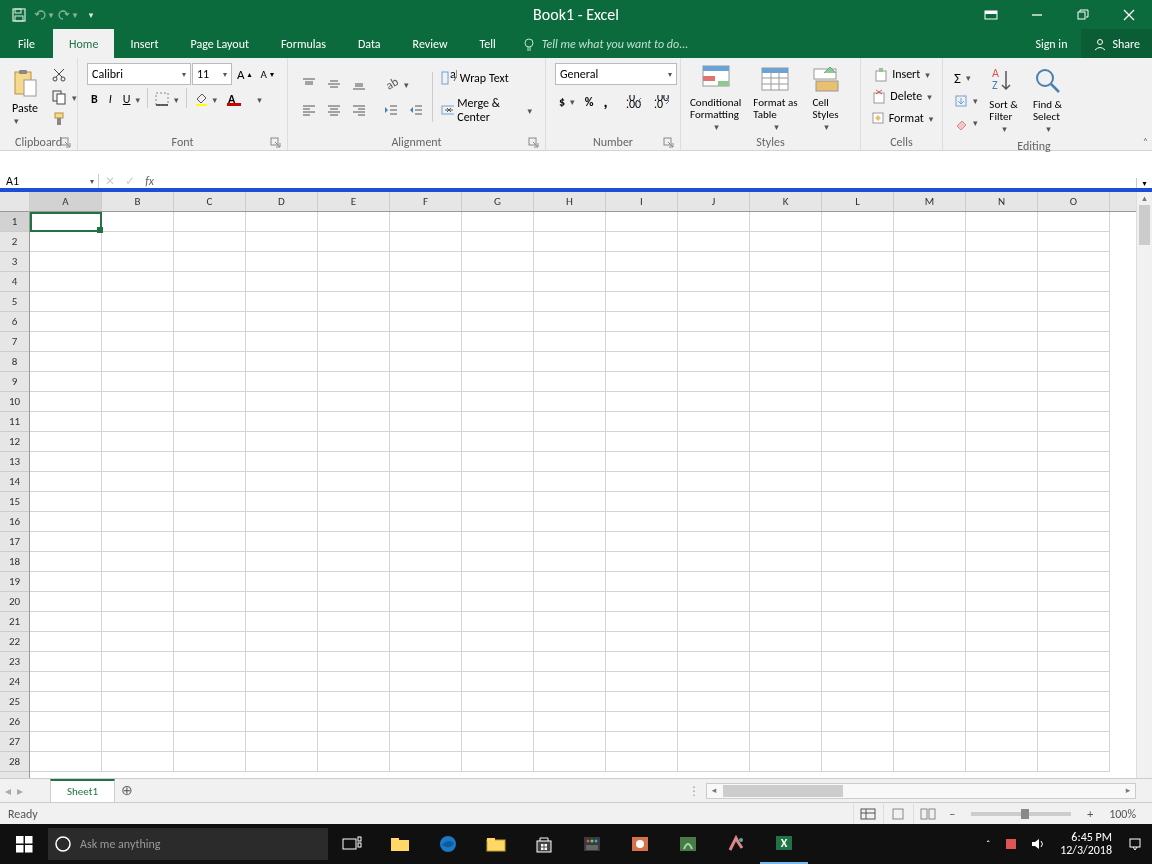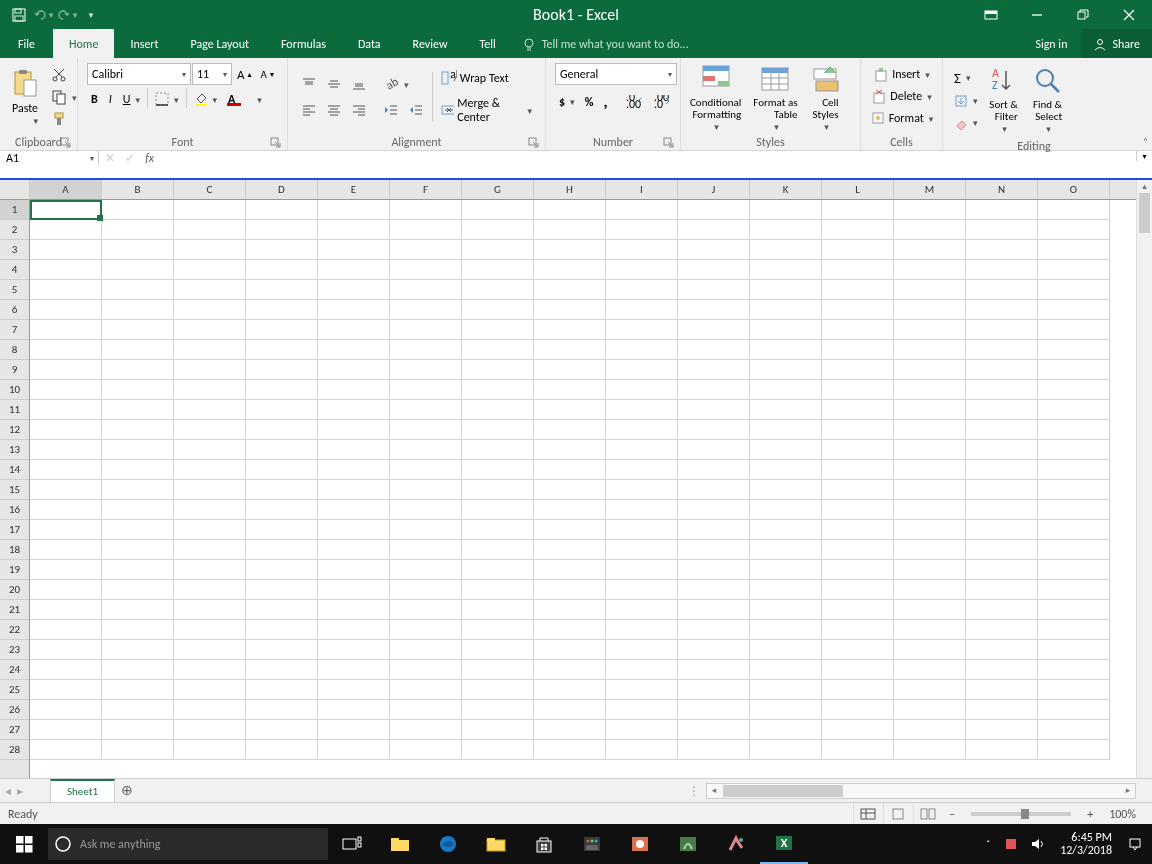--- a/index.html
+++ b/index.html
@@ -7,39 +7,39 @@
 .titlebar{height:29px;background:#0c6b3d;display:flex;align-items:center;color:#fff;position:relative}
 .qat{display:flex;align-items:center;padding-left:8px;gap:2px}
 .qat-btn{width:22px;height:22px;display:flex;align-items:center;justify-content:center;opacity:.85}
 .title-text{position:absolute;left:50%;transform:translateX(-50%);font-size:16px}
 .win-controls{position:absolute;right:0;top:0;display:flex;height:29px}
 .win-btn{width:46px;display:flex;align-items:center;justify-content:center}
 .ribbon-tabs{height:29px;background:#0c6b3d;display:flex;align-items:stretch;color:#fff;position:relative}
 .tab{padding:0 16px;display:flex;align-items:center;font-size:12px;cursor:pointer}
 .tab.file{padding:0 18px}
 .tab.active{background:#f1f1f1;color:#217346}
-.tellme{display:flex;align-items:center;gap:6px;padding:0 10px;color:#bde0cd;}
+.tellme{display:flex;align-items:center;gap:6px;padding:0 10px;color:#bde0cd;font-style:italic}
 .right-tabs{position:absolute;right:0;display:flex;height:29px}
 .signin{padding:0 14px;display:flex;align-items:center}
 .share-btn{padding:0 12px;display:flex;align-items:center;gap:5px;background:#0a5d35}
 .ribbon{height:93px;background:#f1f1f1;border-bottom:1px solid #d4d4d4;display:flex;position:relative}
 .group{border-right:1px solid #ddd;display:flex;flex-direction:column;padding:2px 3px 0}
 .group-content{flex:1;display:flex;align-items:center}
 .group-label{height:16px;text-align:center;font-size:11px;color:#666;display:flex;align-items:center;justify-content:center;position:relative}
 .dlg-launcher{position:absolute;right:2px;bottom:1px;width:12px;height:12px}
 .bigbtn{display:flex;flex-direction:column;align-items:center;padding:2px 6px;justify-content:center}
 .bigbtn .ico{width:32px;height:32px;margin-bottom:2px}
-.bigbtn-label{font-size:11px;text-align:right;line-height:12px}
+.bigbtn-label{font-size:11px;text-align:left;line-height:12px}
 .smbtn{padding:3px 4px;display:flex;align-items:center;gap:3px;font-size:11px;min-height:22px}
 .col{display:flex;flex-direction:column;gap:0}
 .row{display:flex;gap:1px}
 .dd{font-size:9px;color:#555;margin-left:2px}
 .combo{height:22px;border:1px solid #bbb;background:#fff;display:flex;align-items:center;padding:0 4px;font-size:11px}
 .combo .arr{margin-left:auto;font-size:8px;color:#555}
-.formula-bar{height:29px;background:#fff;border-bottom:2px solid #1d4ed8;display:flex;align-items:flex-start}
+.formula-bar{height:41px;background:#fff;border-bottom:4px solid #1d4ed8;display:flex;align-items:flex-end}
 .namebox{width:99px;border-right:1px solid #ccc;display:flex;align-items:center;padding:0 6px;position:relative}
 .namebox .arr{position:absolute;right:4px;font-size:8px;color:#555}
 .fx-area{display:flex;align-items:center;padding:0 6px;gap:10px;color:#bbb}
 .fx{color:#666;font-style:italic}
 .formula-input{flex:1;border-left:1px solid #e0e0e0;padding:0 5px;display:flex;align-items:center}
 .formula-exp{width:16px;border-left:1px solid #ccc;display:flex;align-items:center;justify-content:center;font-size:8px}
 .grid-area{flex:1;display:flex;overflow:hidden;position:relative}
 .corner{width:30px;height:20px;background:#e6e6e6;border-right:1px solid #ccc;border-bottom:1px solid #999;position:absolute;left:0;top:0;z-index:2}
 .col-headers{position:absolute;left:30px;top:0;right:16px;height:20px;display:flex;background:#e6e6e6;border-bottom:1px solid #999;z-index:1}
 .col-h{width:72px;border-right:1px solid #ccc;text-align:center;font-size:11px;line-height:20px;color:#333}

